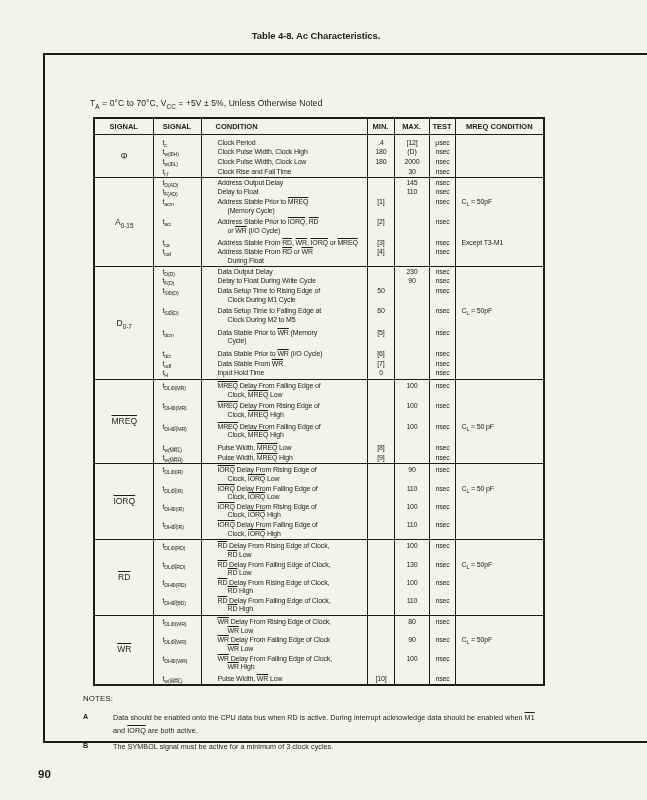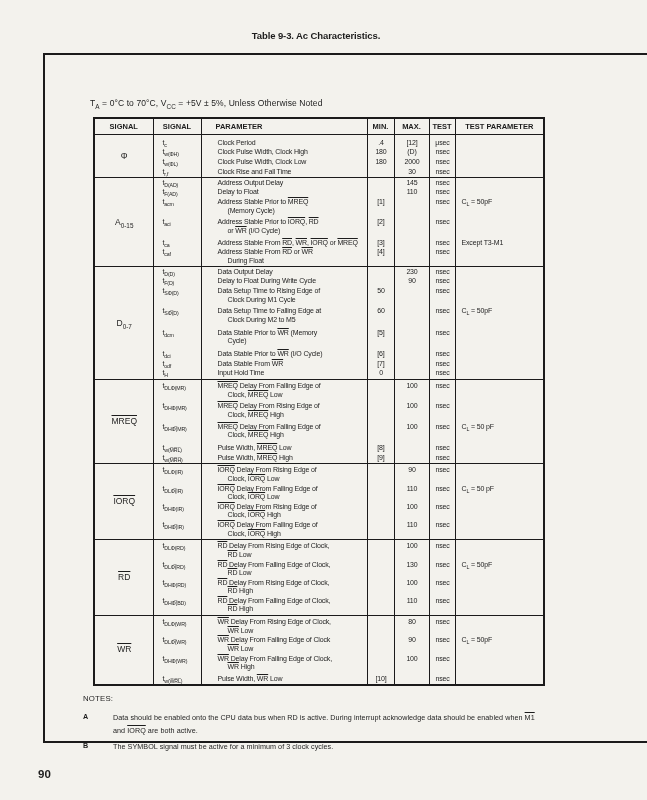--- a/index.html
+++ b/index.html
@@ -46,44 +46,44 @@
   .notes{margin:8px 0 0 38px;font-size:7.2px;}
   .notes-label{font-size:7.8px;margin-bottom:9px;letter-spacing:0.2px;}
   .note{display:flex;margin-bottom:4px;max-width:545px;}
   .note-letter{width:30px;flex:0 0 30px;font-weight:bold;}
   .note-text{flex:1;max-width:510px;line-height:12.5px;letter-spacing:0.05px;}
   .page-number{position:absolute;left:38px;top:768px;font-size:11.5px;font-weight:bold;}
 </style>
 </head>
 <body>
 
-<div class="doc-title">Table 9-3. Ac Characteristics.</div>
+<div class="doc-title">Table 4-8. Ac Characteristics.</div>
 
 <div class="frame">
   <div class="conditions">T<sub>A</sub> = 0°C to 70°C, V<sub>CC</sub> = +5V ± 5%, Unless Otherwise Noted</div>
 
   <table class="ac" id="ac-table">
     <colgroup>
       <col style="width:59px">
         <col style="width:48px">
         <col style="width:166px">
       <col style="width:27px">
         <col style="width:35px">
         <col style="width:26px">
         <col style="width:89px">
     </colgroup>
     <thead>
       <tr id="head-row">
           <th>SIGNAL</th>
           <th>SIGNAL</th>
-          <th class="h-param">PARAMETER</th>
+          <th class="h-param">CONDITION</th>
           <th>MIN.</th>
           <th>MAX.</th>
           <th>TEST</th>
-          <th>TEST PARAMETER</th>
+          <th>MREQ CONDITION</th>
         </tr>
     </thead>
   <tbody>
         <tr>
           <td class="sig" rowspan="4">Φ</td>
           <td class="sym" style="padding-top: 3.5px;">t<sub>c</sub></td>
           <td class="param" style="padding-top: 3.5px;">Clock Period</td>
           <td class="min" style="padding-top: 3.5px;">.4</td>
           <td class="max" style="padding-top: 3.5px;">[12]</td>
           <td class="unit" style="padding-top: 3.5px;">μsec</td>

